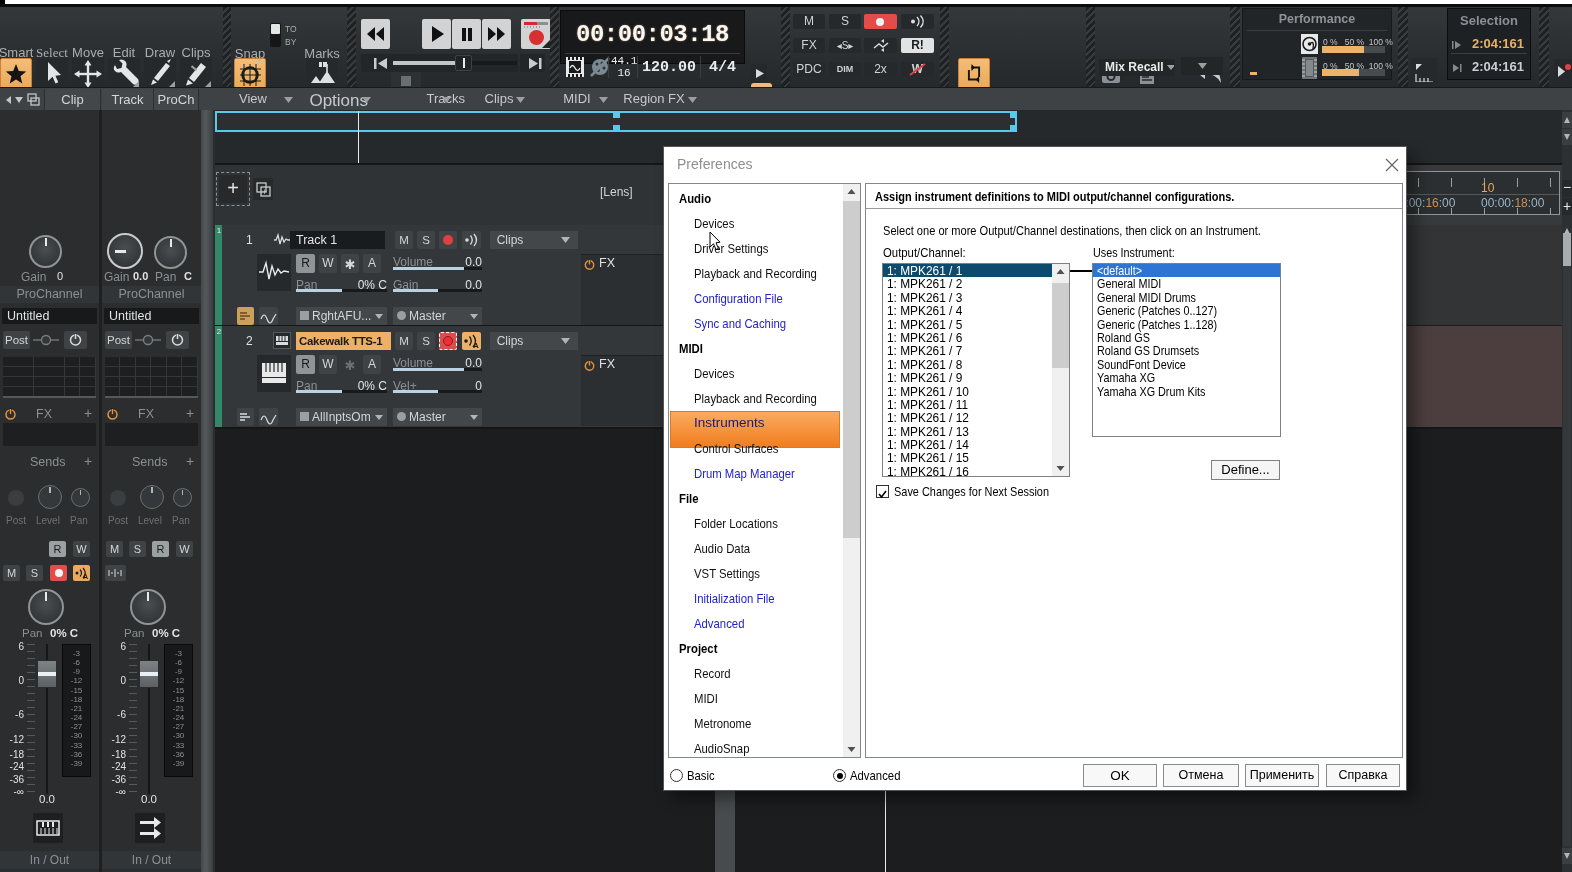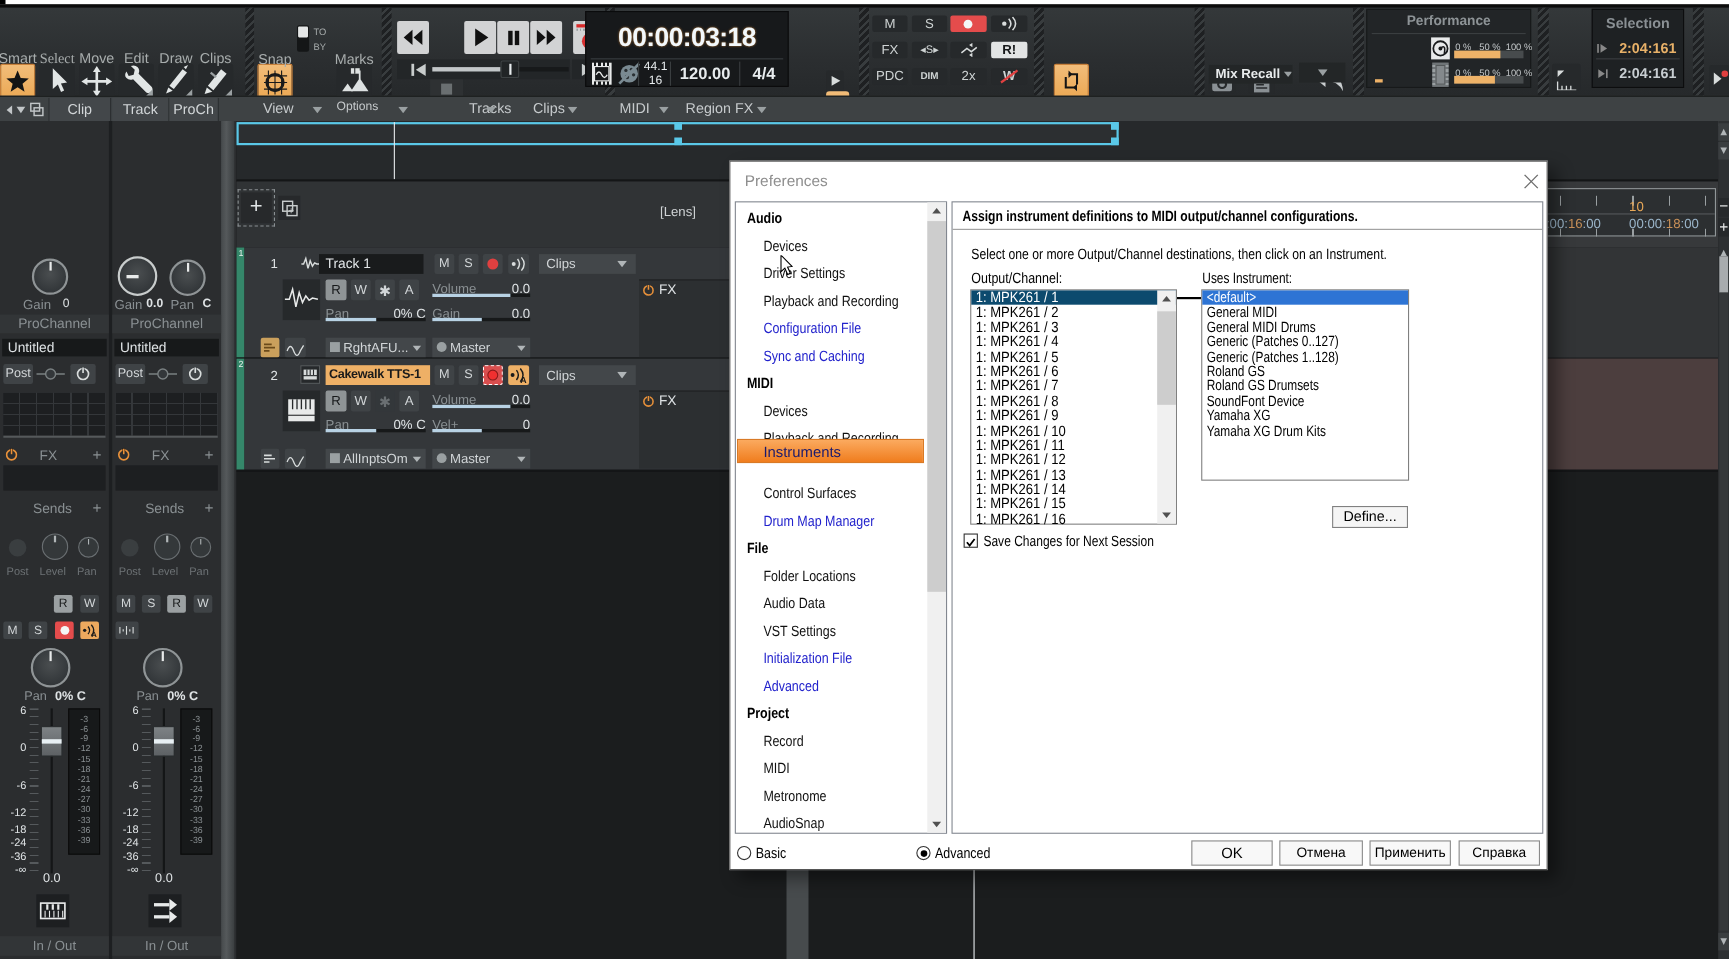--- a/index.html
+++ b/index.html
@@ -156,21 +156,21 @@
     <div class="ab" style="left:472px;top:54px;width:45px;height:4px;background:#17191a;"></div>
 <div class="ab" style="left:455px;top:48px;width:17px;height:16px;background:#212426;border:1px solid #3e4244;border-radius:2px;box-sizing:border-box;">
       <div class="ab" style="left:7px;top:2px;width:2px;height:10px;background:#e8ecee;"></div>
     </div>
 <div class="ab" style="left:525px;top:49px;width:20px;height:15px;"><svg width="20" height="15">
         <path d="M4 2 L4 13 L13 7.5 Z" fill="#c8cccc"></path>
         <rect x="14" y="2" width="2.5" height="11" fill="#c8cccc"></rect>
       </svg></div>
 <div class="ab hatch" style="left:550px;top:0px;width:9px;height:80px;"></div>
 
-<div class="ab" style="left:532px;top:3px;width:185px;height:69px;background:#17191b;border:1px solid #0a0b0c;box-sizing:border-box;">
+<div class="ab" style="left:560px;top:3px;width:185px;height:54px;background:#17191b;border:1px solid #0a0b0c;box-sizing:border-box;font-family:Liberation Mono, monospace;">
  <div class="ab" style="left:0;top:10px;width:183px;text-align:center;font-size:24px;font-weight:bold;color:#f2f8fc;text-shadow:0 0 2px rgba(235,150,60,0.8);letter-spacing:-0.5px;">00:00:03:18</div>
  <div class="ab" style="left:4px;top:42px;width:175px;height:1px;background:#3a3e40;"></div>
  <div class="ab" style="left:5px;top:46px;width:18px;height:20px;background:repeating-linear-gradient(90deg,#e8eaea 0 2px,#17191b 2px 4px);">
         <div class="ab" style="left:2px;top:3px;width:14px;height:14px;background:#17191b;border:1px solid #e8eaea;box-sizing:border-box;"><svg width="12" height="12">
             <path d="M1 6 q2.5 -5 5 0 q2.5 5 5 0" stroke="#e8eaea" stroke-width="1.3" fill="none"></path>
           </svg></div>
       </div>
  <div class="ab" style="left:28px;top:45px;width:22px;height:22px;"><svg width="22" height="22">
           <circle cx="11" cy="11" r="8" fill="#7a8a92"></circle>
           <circle cx="8" cy="8" r="1.5" fill="#2a3033"></circle>
@@ -340,21 +340,21 @@
       </g>
     </svg>
  <div class="ab" style="left:44px;top:1px;width:55px;height:21px;background:#43474a;border-left:1px solid #2c2f31;border-right:1px solid #2c2f31;color:#d2d6d8;font-size:13px;text-align:center;line-height:21px;">Clip</div>
  <div class="ab" style="left:102px;top:1px;width:51px;height:21px;background:#43474a;border-right:1px solid #2c2f31;color:#d2d6d8;font-size:13px;text-align:center;line-height:21px;">Track</div>
  <div class="ab" style="left:154px;top:1px;width:44px;height:21px;background:#43474a;border-right:1px solid #2c2f31;color:#d2d6d8;font-size:13px;text-align:center;line-height:21px;">ProCh</div>
  <div class="ab" style="left:222px;top:0;width:1350px;height:23px;">
   <div class="ab" style="left:0px;top:3px;width:62px;color:#c6cacc;font-size:13px;text-align:center;">View</div>
       <svg width="9" height="6" style="position:absolute;left:62px;top:9px;">
         <path d="M0 0 L9 0 L4.5 6 Z" fill="#9aa0a2"></path>
       </svg>
-  <div class="ab" style="left:84px;top:3px;width:62px;color:#c6cacc;font-size:11px;text-align:left;">Options</div>
+  <div class="ab" style="left:84px;top:3px;width:62px;color:#c6cacc;font-size:17px;text-align:right;">Options</div>
       <svg width="9" height="6" style="position:absolute;left:140px;top:9px;">
         <path d="M0 0 L9 0 L4.5 6 Z" fill="#9aa0a2"></path>
       </svg>
   <div class="ab" style="left:181px;top:3px;width:62px;color:#c6cacc;font-size:13px;text-align:right;">Tracks</div>
       <svg width="9" height="6" style="position:absolute;left:220px;top:9px;">
         <path d="M0 0 L9 0 L4.5 6 Z" fill="#9aa0a2"></path>
       </svg>
   <div class="ab" style="left:246px;top:3px;width:62px;color:#c6cacc;font-size:13px;text-align:center;">Clips</div>
       <svg width="9" height="6" style="position:absolute;left:294px;top:9px;">
         <path d="M0 0 L9 0 L4.5 6 Z" fill="#9aa0a2"></path>
@@ -766,21 +766,21 @@
  <div class="ab" style="left:4px;top:36px;width:193px;height:575px;border:1px solid #828790;box-sizing:border-box;">
   <div class="sbb" style="left:10px;top:7px;">Audio</div>
   <div class="sbi" style="left:25px;top:32px;">Devices</div>
   <div class="sbi" style="left:25px;top:57px;">Driver Settings</div>
   <div class="sbi" style="left:25px;top:82px;">Playback and Recording</div>
   <div class="sbl" style="left:25px;top:107px;">Configuration File</div>
   <div class="sbl" style="left:25px;top:132px;">Sync and Caching</div>
   <div class="sbb" style="left:10px;top:157px;">MIDI</div>
   <div class="sbi" style="left:25px;top:182px;">Devices</div>
   <div class="sbi" style="left:25px;top:207px;">Playback and Recording</div>
-  <div class="ab" style="left:1px;top:215px;width:170px;height:22px;background:linear-gradient(#fbaa5f,#f07d1e);border:1px solid #d97a26;box-sizing:border-box;">
+  <div class="ab" style="left:1px;top:227px;width:170px;height:37px;background:linear-gradient(#fbaa5f,#f07d1e);border:1px solid #d97a26;box-sizing:border-box;">
         <span style="position:absolute;left:23px;top:3px;color:#1a1a6e;font-size:13.5px;">Instruments</span>
       </div>
   <div class="sbi" style="left:25px;top:257px;">Control Surfaces</div>
   <div class="sbl" style="left:25px;top:282px;">Drum Map Manager</div>
   <div class="sbb" style="left:10px;top:307px;">File</div>
   <div class="sbi" style="left:25px;top:332px;">Folder Locations</div>
   <div class="sbi" style="left:25px;top:357px;">Audio Data</div>
   <div class="sbi" style="left:25px;top:382px;">VST Settings</div>
   <div class="sbl" style="left:25px;top:407px;">Initialization File</div>
   <div class="sbl" style="left:25px;top:432px;">Advanced</div>

